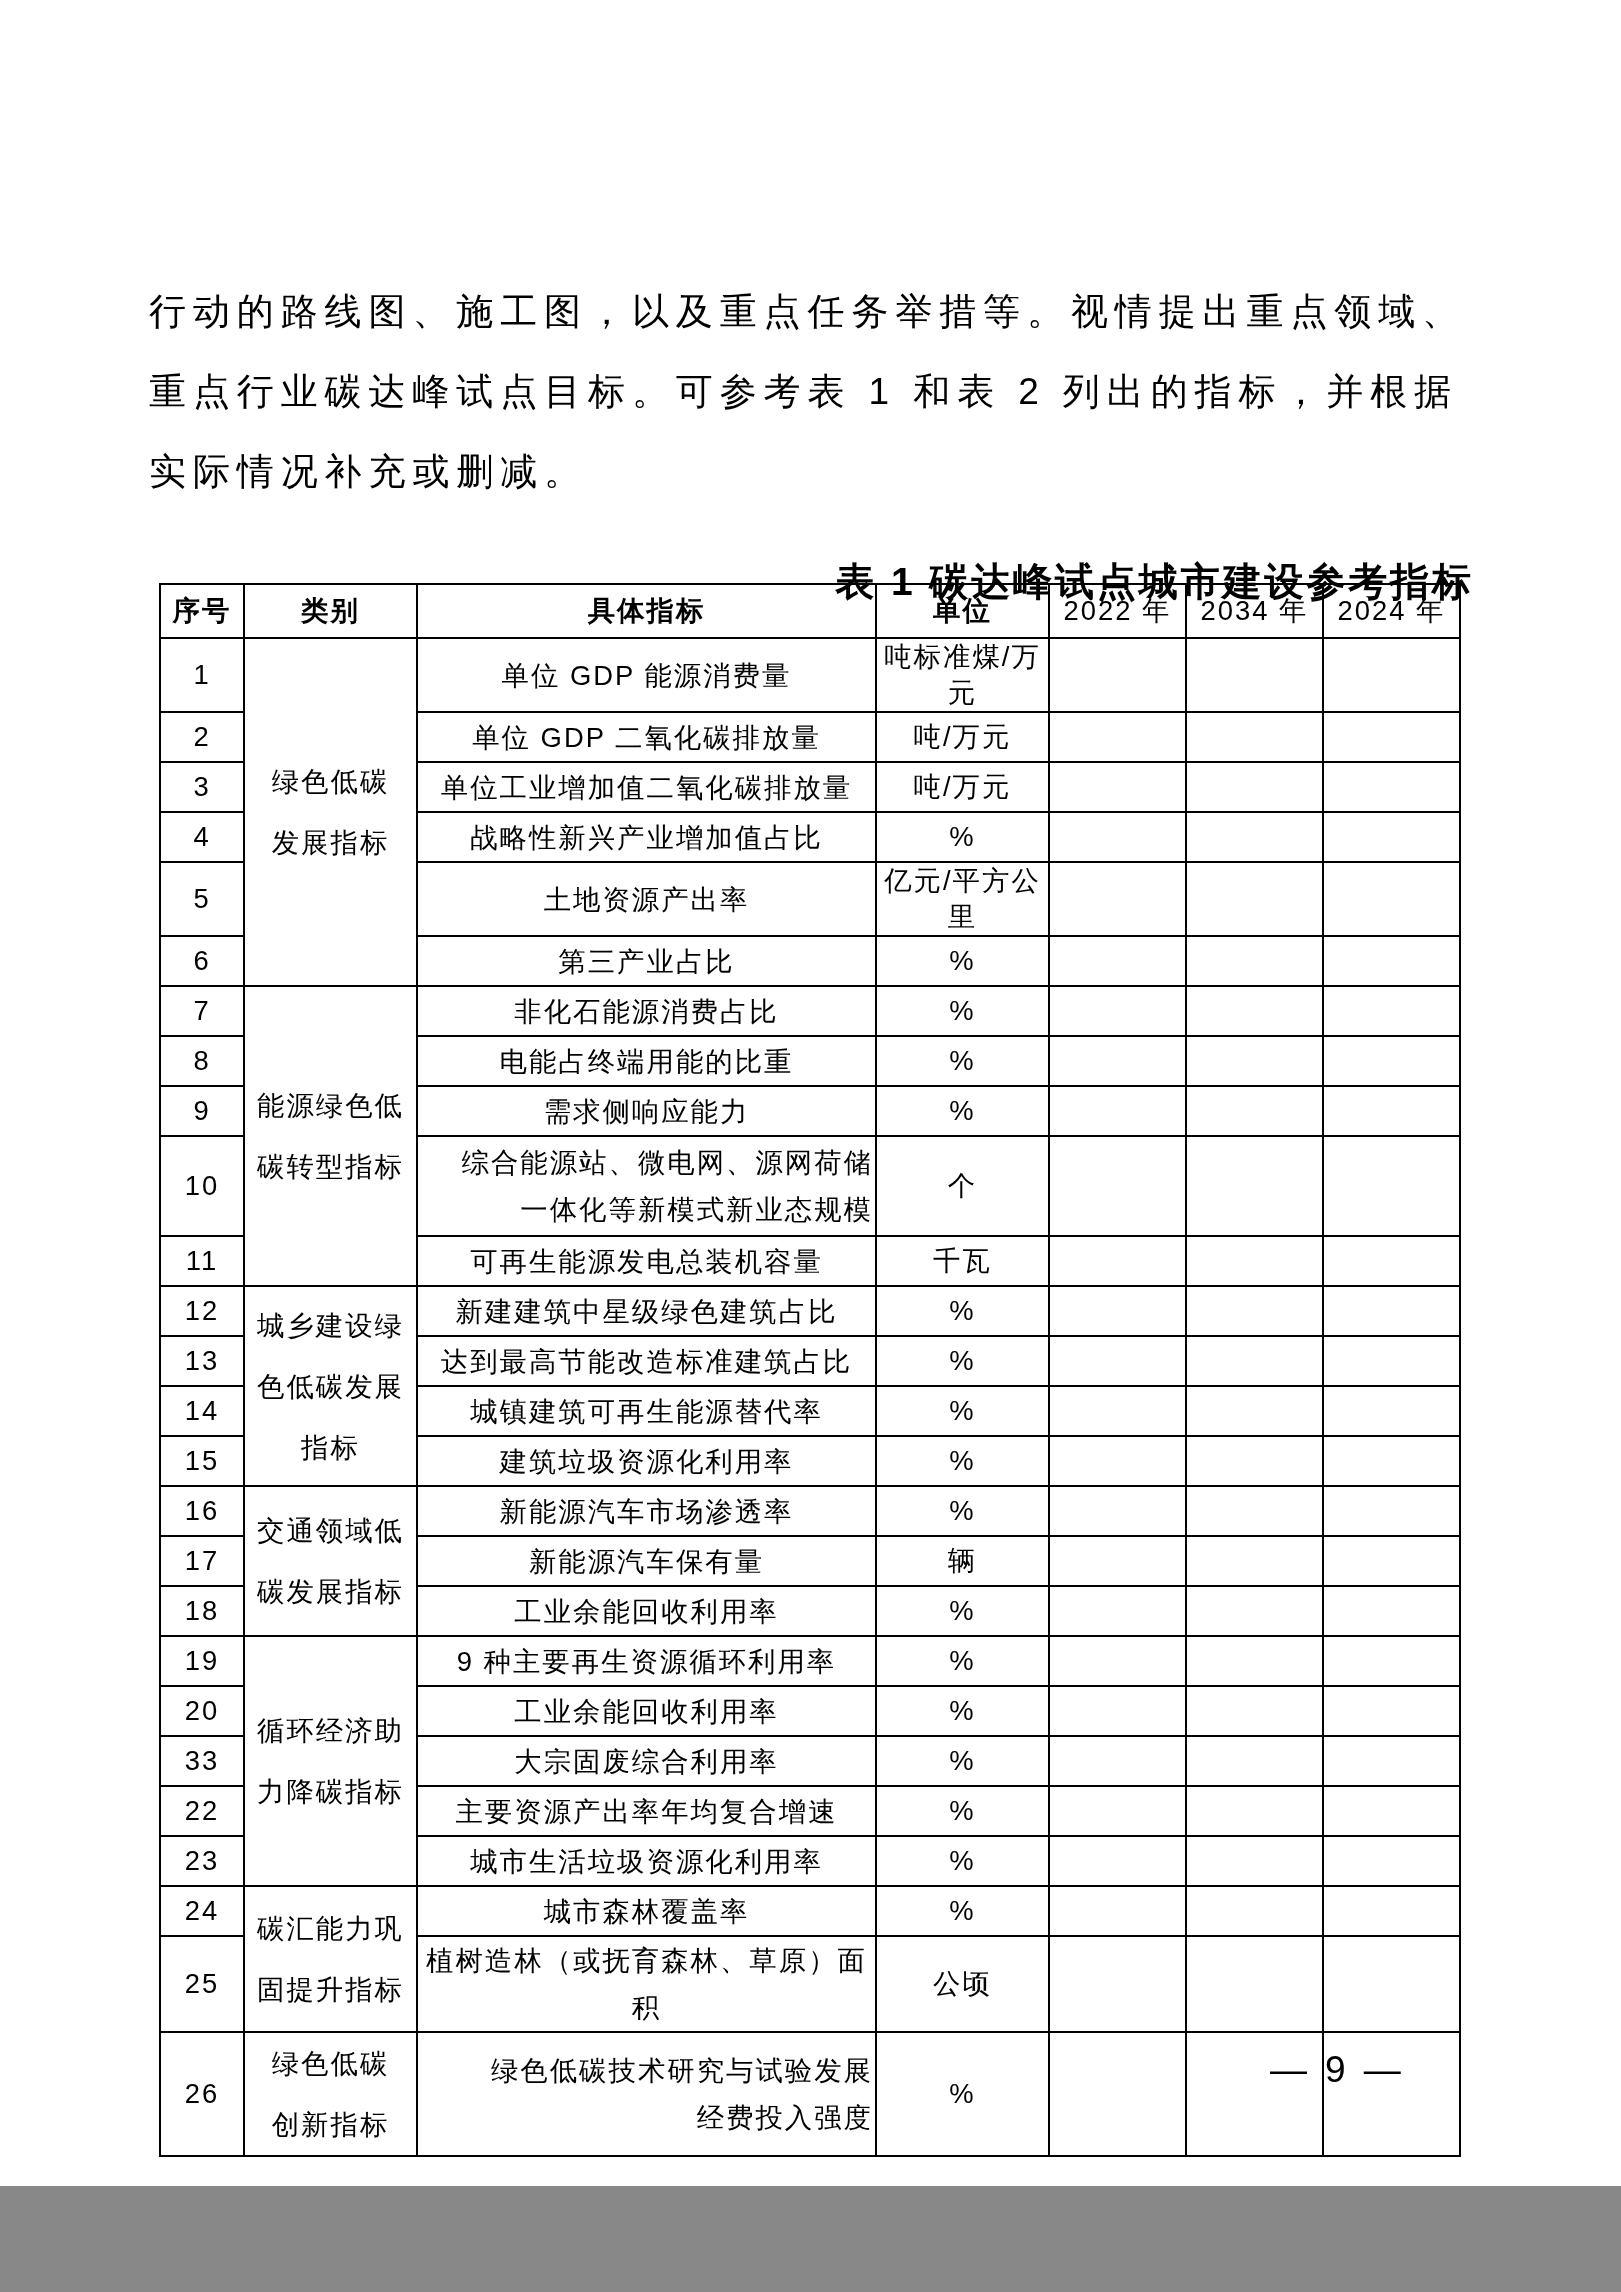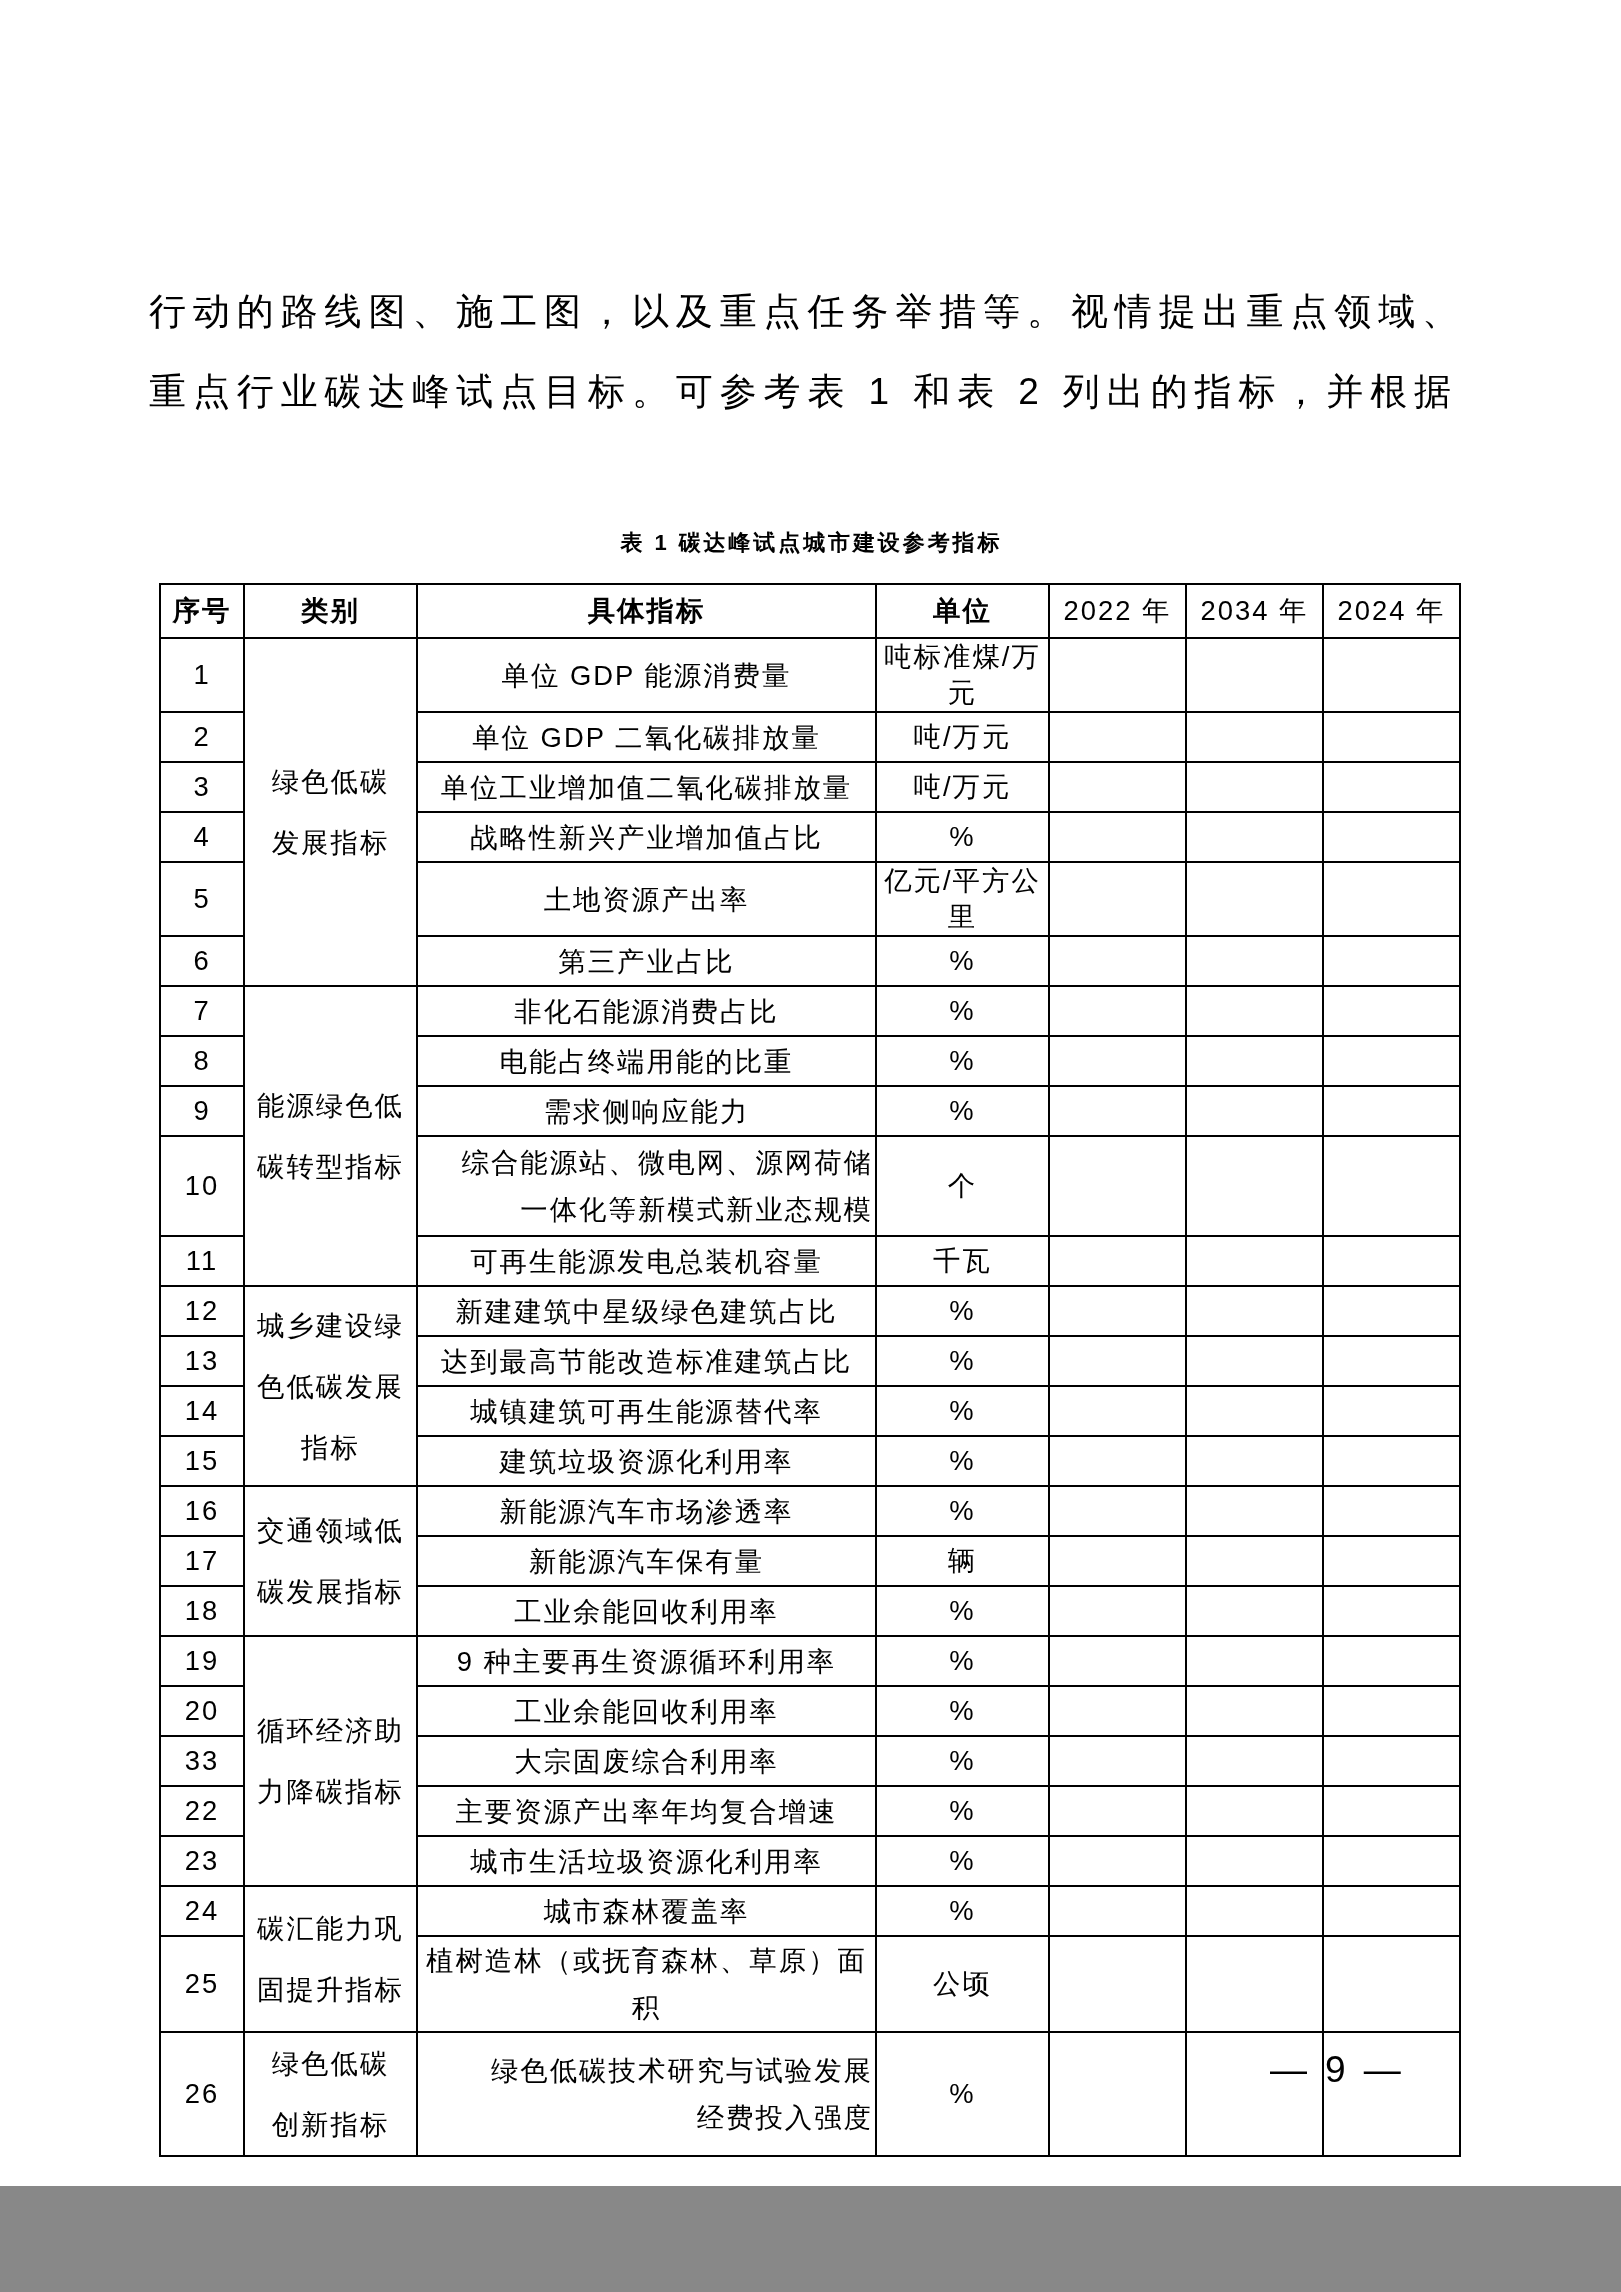--- a/index.html
+++ b/index.html
@@ -22,24 +22,24 @@
     width: 1333px;
     font-size: 37px;
     line-height: 80px;
     letter-spacing: 6.9px;
   }
   .paragraph .pline { white-space: nowrap; }
   
   .table-title {
     position: absolute;
     left: 149px;
-    top: 528px;
+    top: 555px;
     width: 1325px;
-    text-align: center;
-    font-size: 22px;
+    text-align: right;
+    font-size: 39px;
     font-weight: 700;
     letter-spacing: 2.9px;
   }
   
   table.ref-table {
     position: absolute;
     left: 159px;
     top: 583px;
     width: 1302px;
     border-collapse: collapse;
@@ -83,20 +83,21 @@
   }
 </style>
 </head>
 <body>
 
 <div class="page">
 
   <div class="paragraph">
     <div class="pline">行动的路线图、施工图，以及重点任务举措等。视情提出重点领域、</div>
     <div class="pline">重点行业碳达峰试点目标。可参考表 1 和表 2 列出的指标，并根据</div>
+    <div class="pline">实际情况补充或删减。</div>
   </div>
 
   <div class="table-title">表 1  碳达峰试点城市建设参考指标</div>
 
   <table class="ref-table">
     <colgroup>
       <col style="width:84px">
       <col style="width:173px">
       <col style="width:459px">
       <col style="width:173px">

